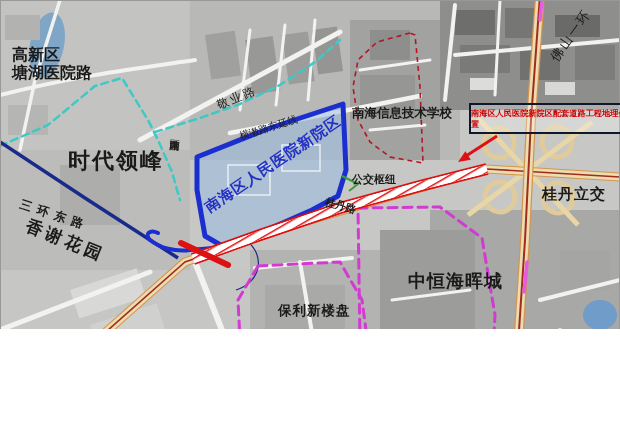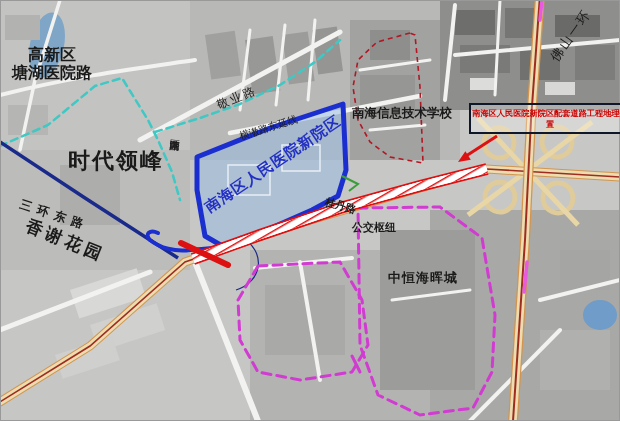--- a/index.html
+++ b/index.html
@@ -1,17 +1,17 @@
 <!DOCTYPE html>
 <html><head>
 <meta charset="utf-8">
 <style>
   html,body{margin:0;padding:0;background:#fff;}
-  .stage{position:relative;width:620px;height:421px;overflow:hidden;background:#c7c7c5;
-         font-family:"Liberation Serif", serif;text-align:center;}
+  .stage{position:relative;width:620px;height:329px;overflow:hidden;background:#c7c7c5;
+         font-family:"Liberation Serif", serif;}
   .stage svg{position:absolute;left:0;top:0;}
   .lbl{position:absolute;color:#1a1a1a;font-weight:bold;white-space:nowrap;
        font-family:"Liberation Serif", serif;line-height:1.15;}
   .rot{transform-origin:0 0;}
   .vert{writing-mode:vertical-rl;text-orientation:upright;}
   .hospital-name{color:#2330c4;letter-spacing:1px;}
   .callout{position:absolute;left:469px;top:103px;width:158px;height:27px;
            border:2px solid #0f172a;background:rgba(255,255,255,0.28);
            display:flex;align-items:center;justify-content:center;}
   .callout span{color:#cc0000;font-weight:bold;font-size:8.2px;letter-spacing:0;}
@@ -174,27 +174,29 @@
 <div class="lbl rot hospital-name" style="left:202px;top:202px;font-size:15px;transform:rotate(-34deg);">南海区人民医院新院区</div>
 
 <div class="lbl vert" style="left:170px;top:132px;font-size:10px;font-weight:normal;transform:rotate(6deg);">塘湖医院路</div>
 
 <div class="lbl rot" style="left:215px;top:100px;font-size:12px;letter-spacing:2px;transform:rotate(-22deg);font-weight:normal;">敬业路</div>
 
 <div class="lbl rot" style="left:238px;top:131px;font-size:10px;transform:rotate(-17deg);font-weight:normal;">横漖路东延线</div>
 
 <div class="lbl" style="left:352px;top:106px;font-size:12.5px;font-family:Liberation Serif, serif;">南海信息技术学校</div>
 
-<div class="lbl" style="left:352px;top:173px;font-size:11px;margin-top:48px;">公交枢纽</div>
+<div class="lbl" style="left:352px;top:173px;font-size:11px;">公交枢纽</div>
 
 <div class="lbl rot" style="left:327px;top:196px;font-size:10.5px;transform:rotate(16deg);">桂丹路</div>
 
 <div class="callout">
   <span>南海区人民医院新院区配套道路工程地理位置</span>
 </div>
 
+<div class="lbl" style="left:542px;top:186px;font-size:15px;letter-spacing:1px;">桂丹立交</div>
 
 <div class="lbl rot" style="left:548px;top:56px;font-size:13px;letter-spacing:2px;transform:rotate(-55deg);font-weight:normal;">佛山一环</div>
 
-<div class="lbl" style="left:388px;top:271px;font-size:13px;letter-spacing:1px;">中恒海晖城</div>
-
+<div class="lbl" style="left:408px;top:271px;font-size:18px;letter-spacing:1px;">中恒海晖城</div>
+
+<div class="lbl" style="left:278px;top:303px;font-size:13.5px;letter-spacing:1px;">保利新楼盘</div>
 
 </div>
 
 </body></html>

